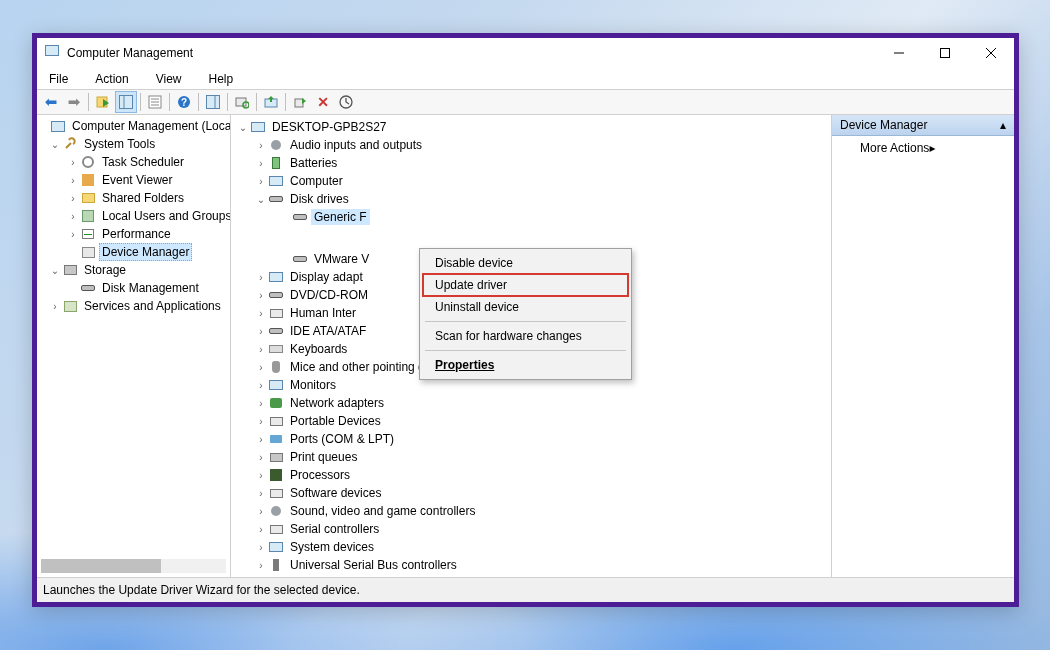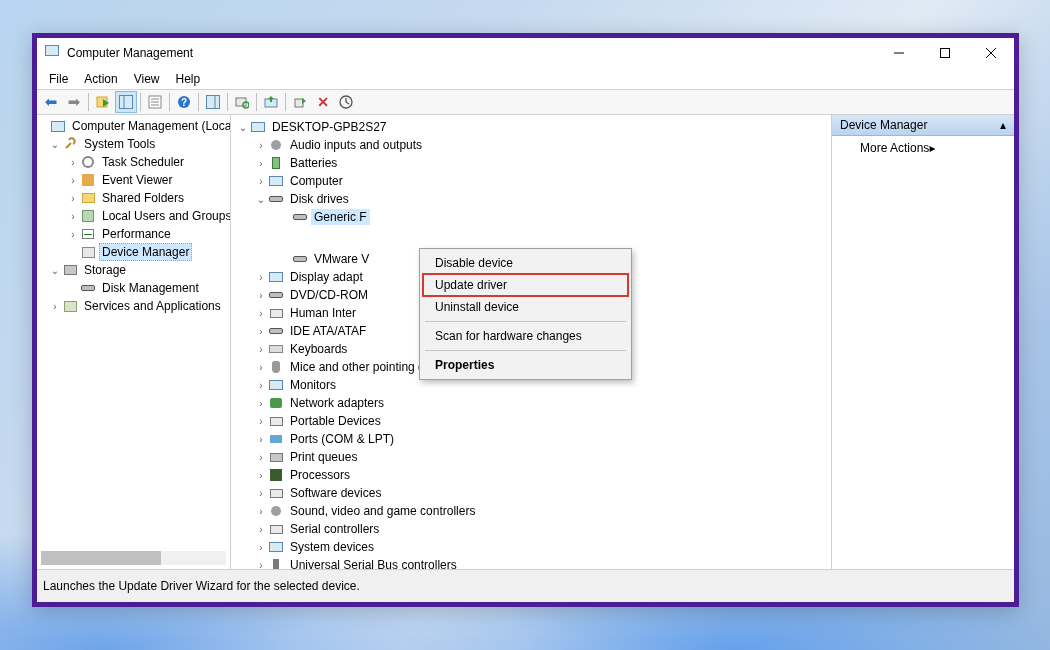--- a/index.html
+++ b/index.html
@@ -10,39 +10,39 @@
                radial-gradient(ellipse 600px 180px at 70% 100%,#3b8aed 0%,transparent 55%);
     opacity:0.6; }
   .window { position:absolute; left:32px; top:33px; width:987px; height:574px; background:#fff;
     border:5px solid #4c1d95; box-shadow:0 4px 20px rgba(0,0,0,.2); display:flex; flex-direction:column; }
   .titlebar { height:30px; display:flex; align-items:center; padding:0 0 0 8px; background:#fff; }
   .titlebar .app-icon { width:16px; height:16px; margin-right:6px; }
   .titlebar .title { flex:0 0 auto; font-size:12px; }
   .titlebar .spacer { flex:1; }
   .titlebar .winbtn { width:46px; height:30px; display:flex; align-items:center; justify-content:center; }
   .winbtn svg { width:10px; height:10px; stroke:#000; stroke-width:1; }
-  .menubar { height:21px; display:flex; align-items:center; padding:0 4px; gap:0; }
+  .menubar { height:21px; display:flex; align-items:center; padding:0 4px; gap:11px; }
   .menubar .menu-item { padding:2px 8px; cursor:default; }
   .toolbar { height:26px; border-top:1px solid #d0d0d0; border-bottom:1px solid #d0d0d0;
     display:flex; align-items:center; padding:0 3px; gap:1px; background:#f7f7f7; }
   .toolbar .tbtn { width:22px; height:22px; display:flex; align-items:center; justify-content:center; cursor:default; }
   .toolbar .sep { width:1px; height:18px; background:#c0c0c0; margin:0 2px; }
   .main { flex:1; display:flex; min-height:0; border-bottom:1px solid #d0d0d0; }
   .left-pane { width:194px; border-right:1px solid #d0d0d0; overflow:hidden; position:relative; }
   .left-pane .tree { padding:2px 0 0 0; }
   .left-pane .hscroll { position:absolute; left:4px; right:4px; bottom:4px; height:14px; background:#f0f0f0;
     display:flex; align-items:center; }
   .left-pane .hscroll .thumb { height:100%; width:65%; background:#c0c0c0; }
   .center-pane { flex:1; border-right:1px solid #d0d0d0; overflow:auto; padding:3px 0; }
   .right-pane { width:182px; display:flex; flex-direction:column; }
   .right-pane .hdr { background:#e8e8e8; border-bottom:1px solid #c0c0c0; padding:4px 8px; font-weight:bold; font-size:12px; }
   .right-pane .selhdr { background:linear-gradient(#d6e6f7,#bcd3ee); padding:3px 8px;
     display:flex; justify-content:space-between; align-items:center; border-bottom:1px solid #9ab7d6; }
   .right-pane .action { padding:5px 8px 5px 28px; display:flex; justify-content:flex-start; align-items:center; }
-  .statusbar { height:32px; padding:0 6px; display:flex; align-items:center; background:#f0f0f0; font-size:12px; }
+  .statusbar { height:24px; padding:0 6px; display:flex; align-items:center; background:#f0f0f0; font-size:12px; }
   .tree-row { display:flex; align-items:center; height:18px; white-space:nowrap; padding-right:4px; cursor:default; }
   .tree-row.selected .label { background:#cde8ff; border:1px dotted #7aa7d8; padding:0 2px; }
   .tree-row.highlighted .label { background:#cde8ff; }
   .twisty { width:12px; text-align:center; color:#666; font-size:10px; user-select:none; flex:0 0 12px; }
   .twisty.blank { visibility:hidden; }
   .ico { width:16px; height:16px; margin:0 3px 0 1px; flex:0 0 16px; display:flex; align-items:center; justify-content:center; }
   .label { padding:0 3px; font-size:12px; line-height:16px; }
   .ic-mon { background:#d7ebf7; border:1px solid #5b86ad; width:14px; height:10px; }
   .ic-dev { background:#eaeaea; border:1px solid #777; width:13px; height:9px; }
   .ic-disk { background:#bfbfbf; border:1px solid #555; width:14px; height:6px; border-radius:2px; }
@@ -63,21 +63,21 @@
   .ic-perf { background:#fff; border:1px solid #7a7a7a; width:12px; height:10px; position:relative; }
   .ic-perf::after { content:""; position:absolute; left:1px; right:1px; top:4px; height:1px; background:#2a8a2a; }
   .ic-devmgr { background:#e8e8e8; border:1px solid #888; width:13px; height:11px; }
   .ic-storage { background:#c7c7c7; border:1px solid #777; width:13px; height:10px; }
   .ic-srvapp { background:#d7e4c8; border:1px solid #89a56c; width:13px; height:11px; }
   
   .ctx { position:absolute; left:382px; top:210px; width:213px; background:#f2f2f2;
     border:1px solid #a0a0a0; box-shadow:2px 3px 6px rgba(0,0,0,.25); padding:3px; z-index:50; }
   .ctx .item { padding:4px 12px; font-size:12px; cursor:default; }
   .ctx .item.highlight { outline:2px solid #d43a2f; outline-offset:-1px; }
-  .ctx .item.bold { font-weight:bold; }
+  .ctx .item.bold { font-weight:bold;text-decoration:underline; }
   .ctx .sep { height:1px; background:#c5c5c5; margin:3px 2px; }
   
   .arrow-l,.arrow-r { color:#2a74c9; font-size:15px; }
   .ti-red { color:#c33; }
 </style>
 </head>
 <body>
 
 <div class="window">
 

